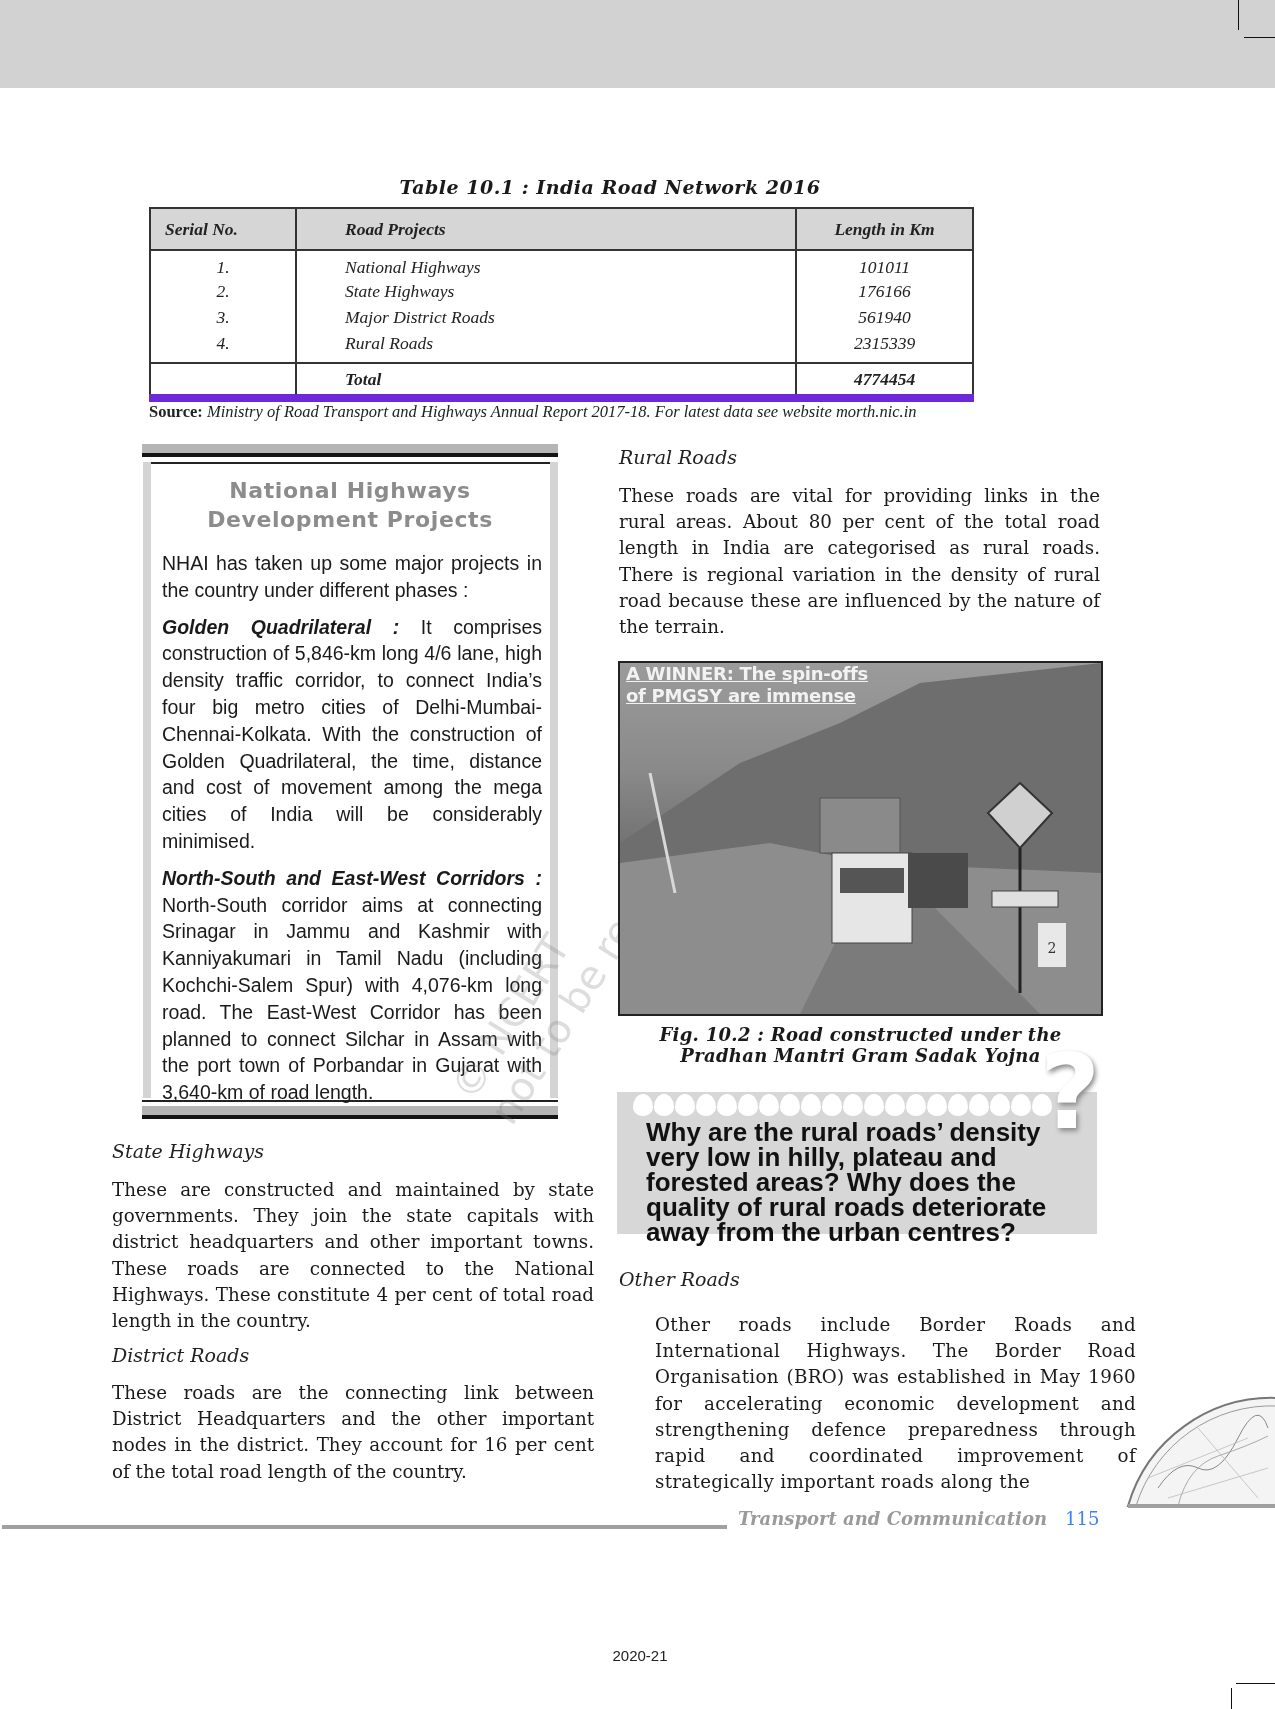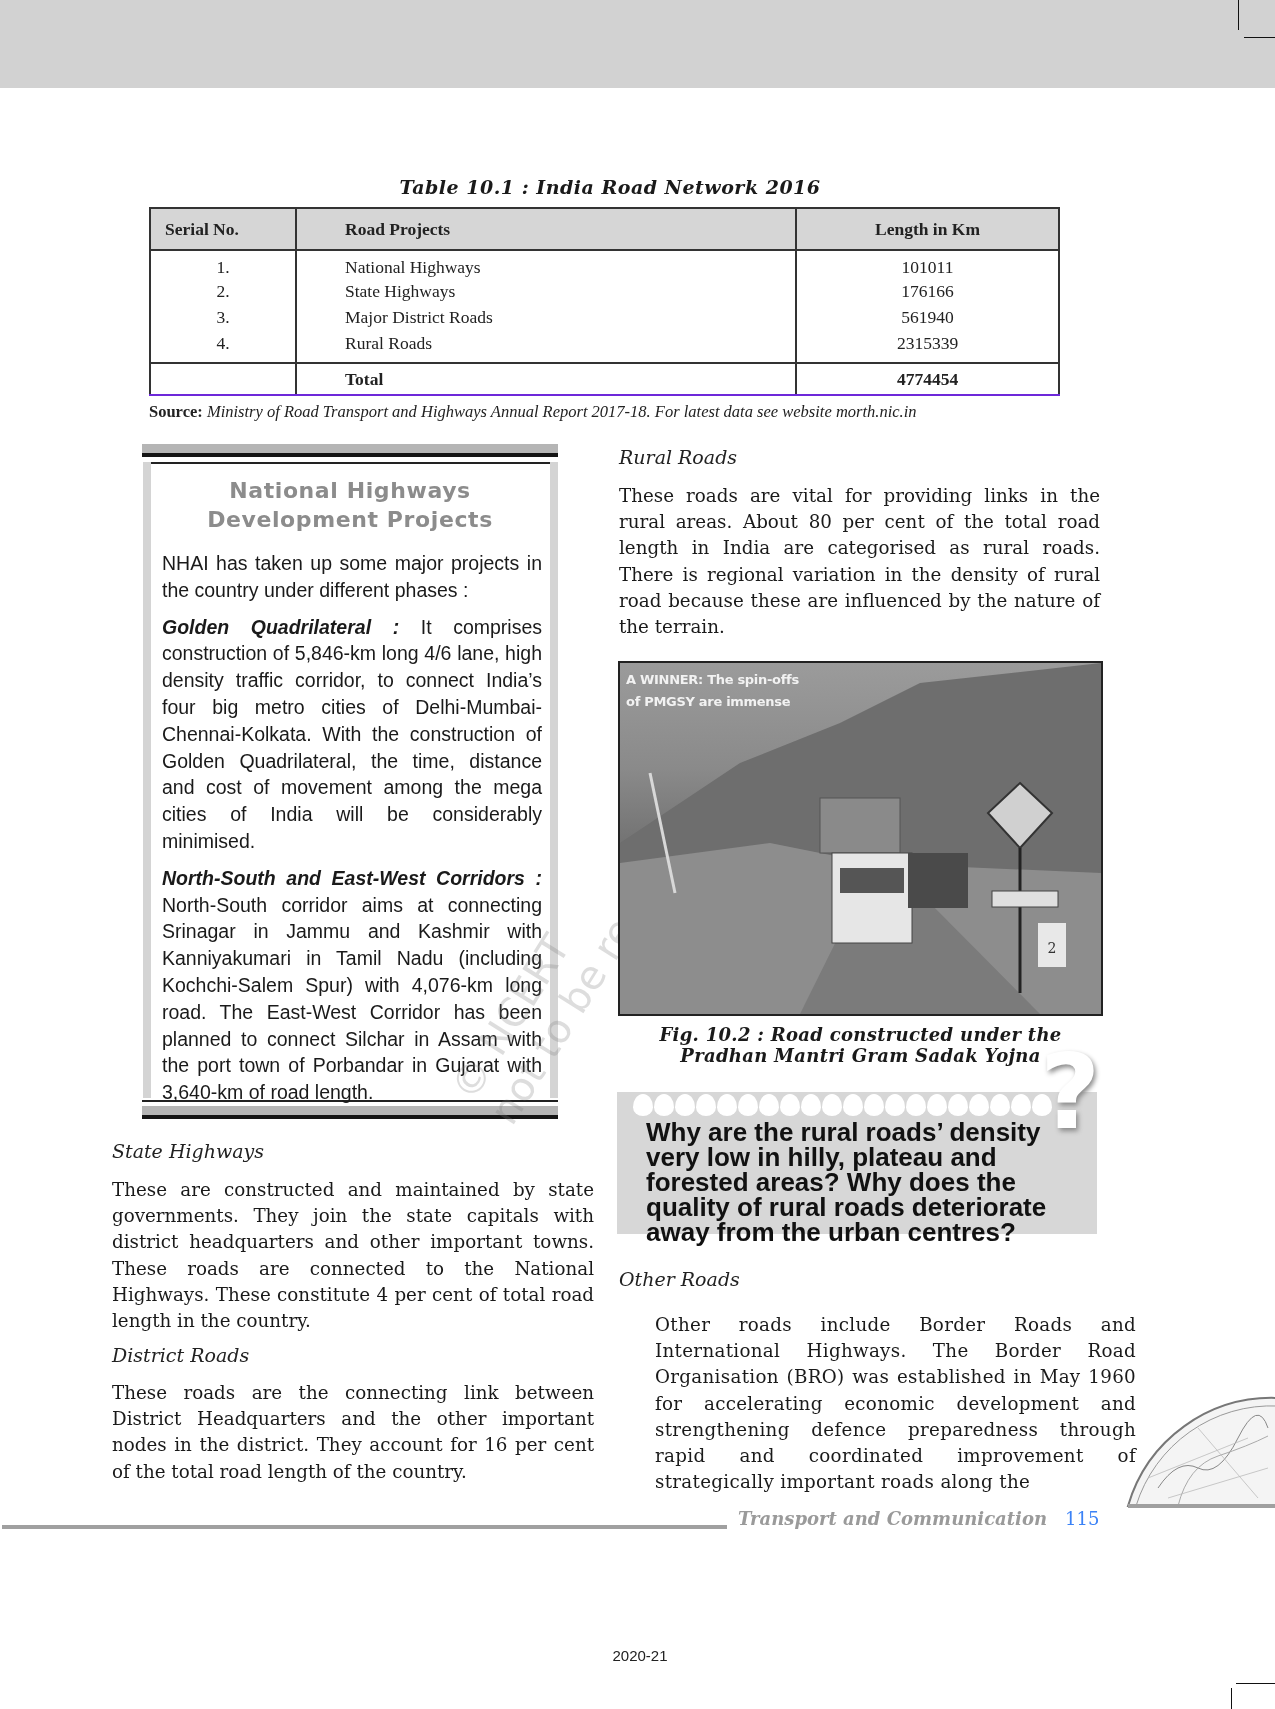--- a/index.html
+++ b/index.html
@@ -12,32 +12,32 @@
   .crop-v { position: absolute; width: 1px; background: #111; }
   .crop-h { position: absolute; height: 1px; background: #111; }
 
   
   .table-title {
     position: absolute; left: 140px; top: 176px; width: 940px; text-align: center;
     font-family: "DejaVu Serif", serif; font-style: italic; font-weight: bold;
     font-size: 19px; letter-spacing: 0.5px; color: #1a1a1a;
   }
   table.road-table {
-    position: absolute; left: 149px; top: 207px; width: 911px;
-    border-collapse: collapse; font-family: "Liberation Serif", serif; font-size: 17.5px; color: #222;
+    position: absolute; left: 149px; top: 207px; width: 825px;
+    border-collapse: collapse; font-family: "Liberation Serif", serif; font-size: 17.5px; color: #222; font-style: italic;
   }
   table.road-table th {
     background: #d6d6d6; font-weight: bold; text-align: left; height: 40px;
     border: 2px solid #333; padding: 0 14px; font-family: "Liberation Serif", serif; font-size: 17.5px;
   }
   table.road-table th.len, table.road-table td.len { text-align: center; }
   table.road-table td { border-left: 2px solid #333; border-right: 2px solid #333; padding: 0 14px; height: 26px; }
   table.road-table tr.first-row td { padding-top: 6px; height: 20px; }
   table.road-table tr.last-row td { padding-bottom: 6px; }
-  table.road-table tr.total-row td { border-top: 2px solid #333; border-bottom: 2px solid #6d28d9; font-weight: bold; height: 30px; }
+  table.road-table tr.total-row td { border-top: 2px solid #333; border-bottom: 8px solid #6d28d9; font-weight: bold; height: 30px; }
   table.road-table td.sn { text-align: center; width: 116px; }
   table.road-table th.sn { width: 116px; }
   table.road-table th.cat, table.road-table td.cat { width: 436px; padding-left: 48px; }
   .source {
     position: absolute; left: 149px; top: 402px; width: 950px;
     font-family: "Liberation Serif", serif; font-size: 16.5px; color: #222;
   }
   .source b { font-weight: bold; font-style: normal; }
   .source i { font-style: italic; }
 
@@ -73,22 +73,22 @@
     color: #1a1a1a; text-align: justify; text-align-last: left; margin: 0;
   }
 
   
   .photo {
     position: absolute; left: 618px; top: 661px; width: 481px; height: 351px;
     border: 2px solid #222; overflow: hidden;
     background: linear-gradient(180deg, #9b9b9b 0%, #8a8a8a 30%, #6f6f6f 55%, #8c8c8c 75%, #777 100%);
   }
   .photo-caption-overlay {
-    position: absolute; left: 6px; top: 6px; font-family: "DejaVu Sans", sans-serif; font-weight: bold;
-    font-size: 13px; line-height: 22px; color: #f2f2f2; letter-spacing: -0.3px;
+    position: absolute; left: 6px; top: 0; font-family: "DejaVu Sans", sans-serif; font-weight: bold;
+    font-size: 18px; line-height: 22px; color: #f2f2f2; letter-spacing: -0.3px; text-decoration: underline;
   }
   .fig-caption {
     position: absolute; left: 618px; top: 1024px; width: 485px; text-align: center;
     font-family: "DejaVu Serif", serif; font-style: italic; font-weight: bold; font-size: 18px;
     line-height: 21px; color: #1a1a1a; letter-spacing: 0.3px;
   }
 
   
   .qbox { position: absolute; left: 617px; top: 1092px; width: 480px; height: 142px; background: #d7d7d7; }
   .qbox-dots { position: absolute; left: 633px; top: 1094px; height: 26px; display: flex; gap: 1px; }

